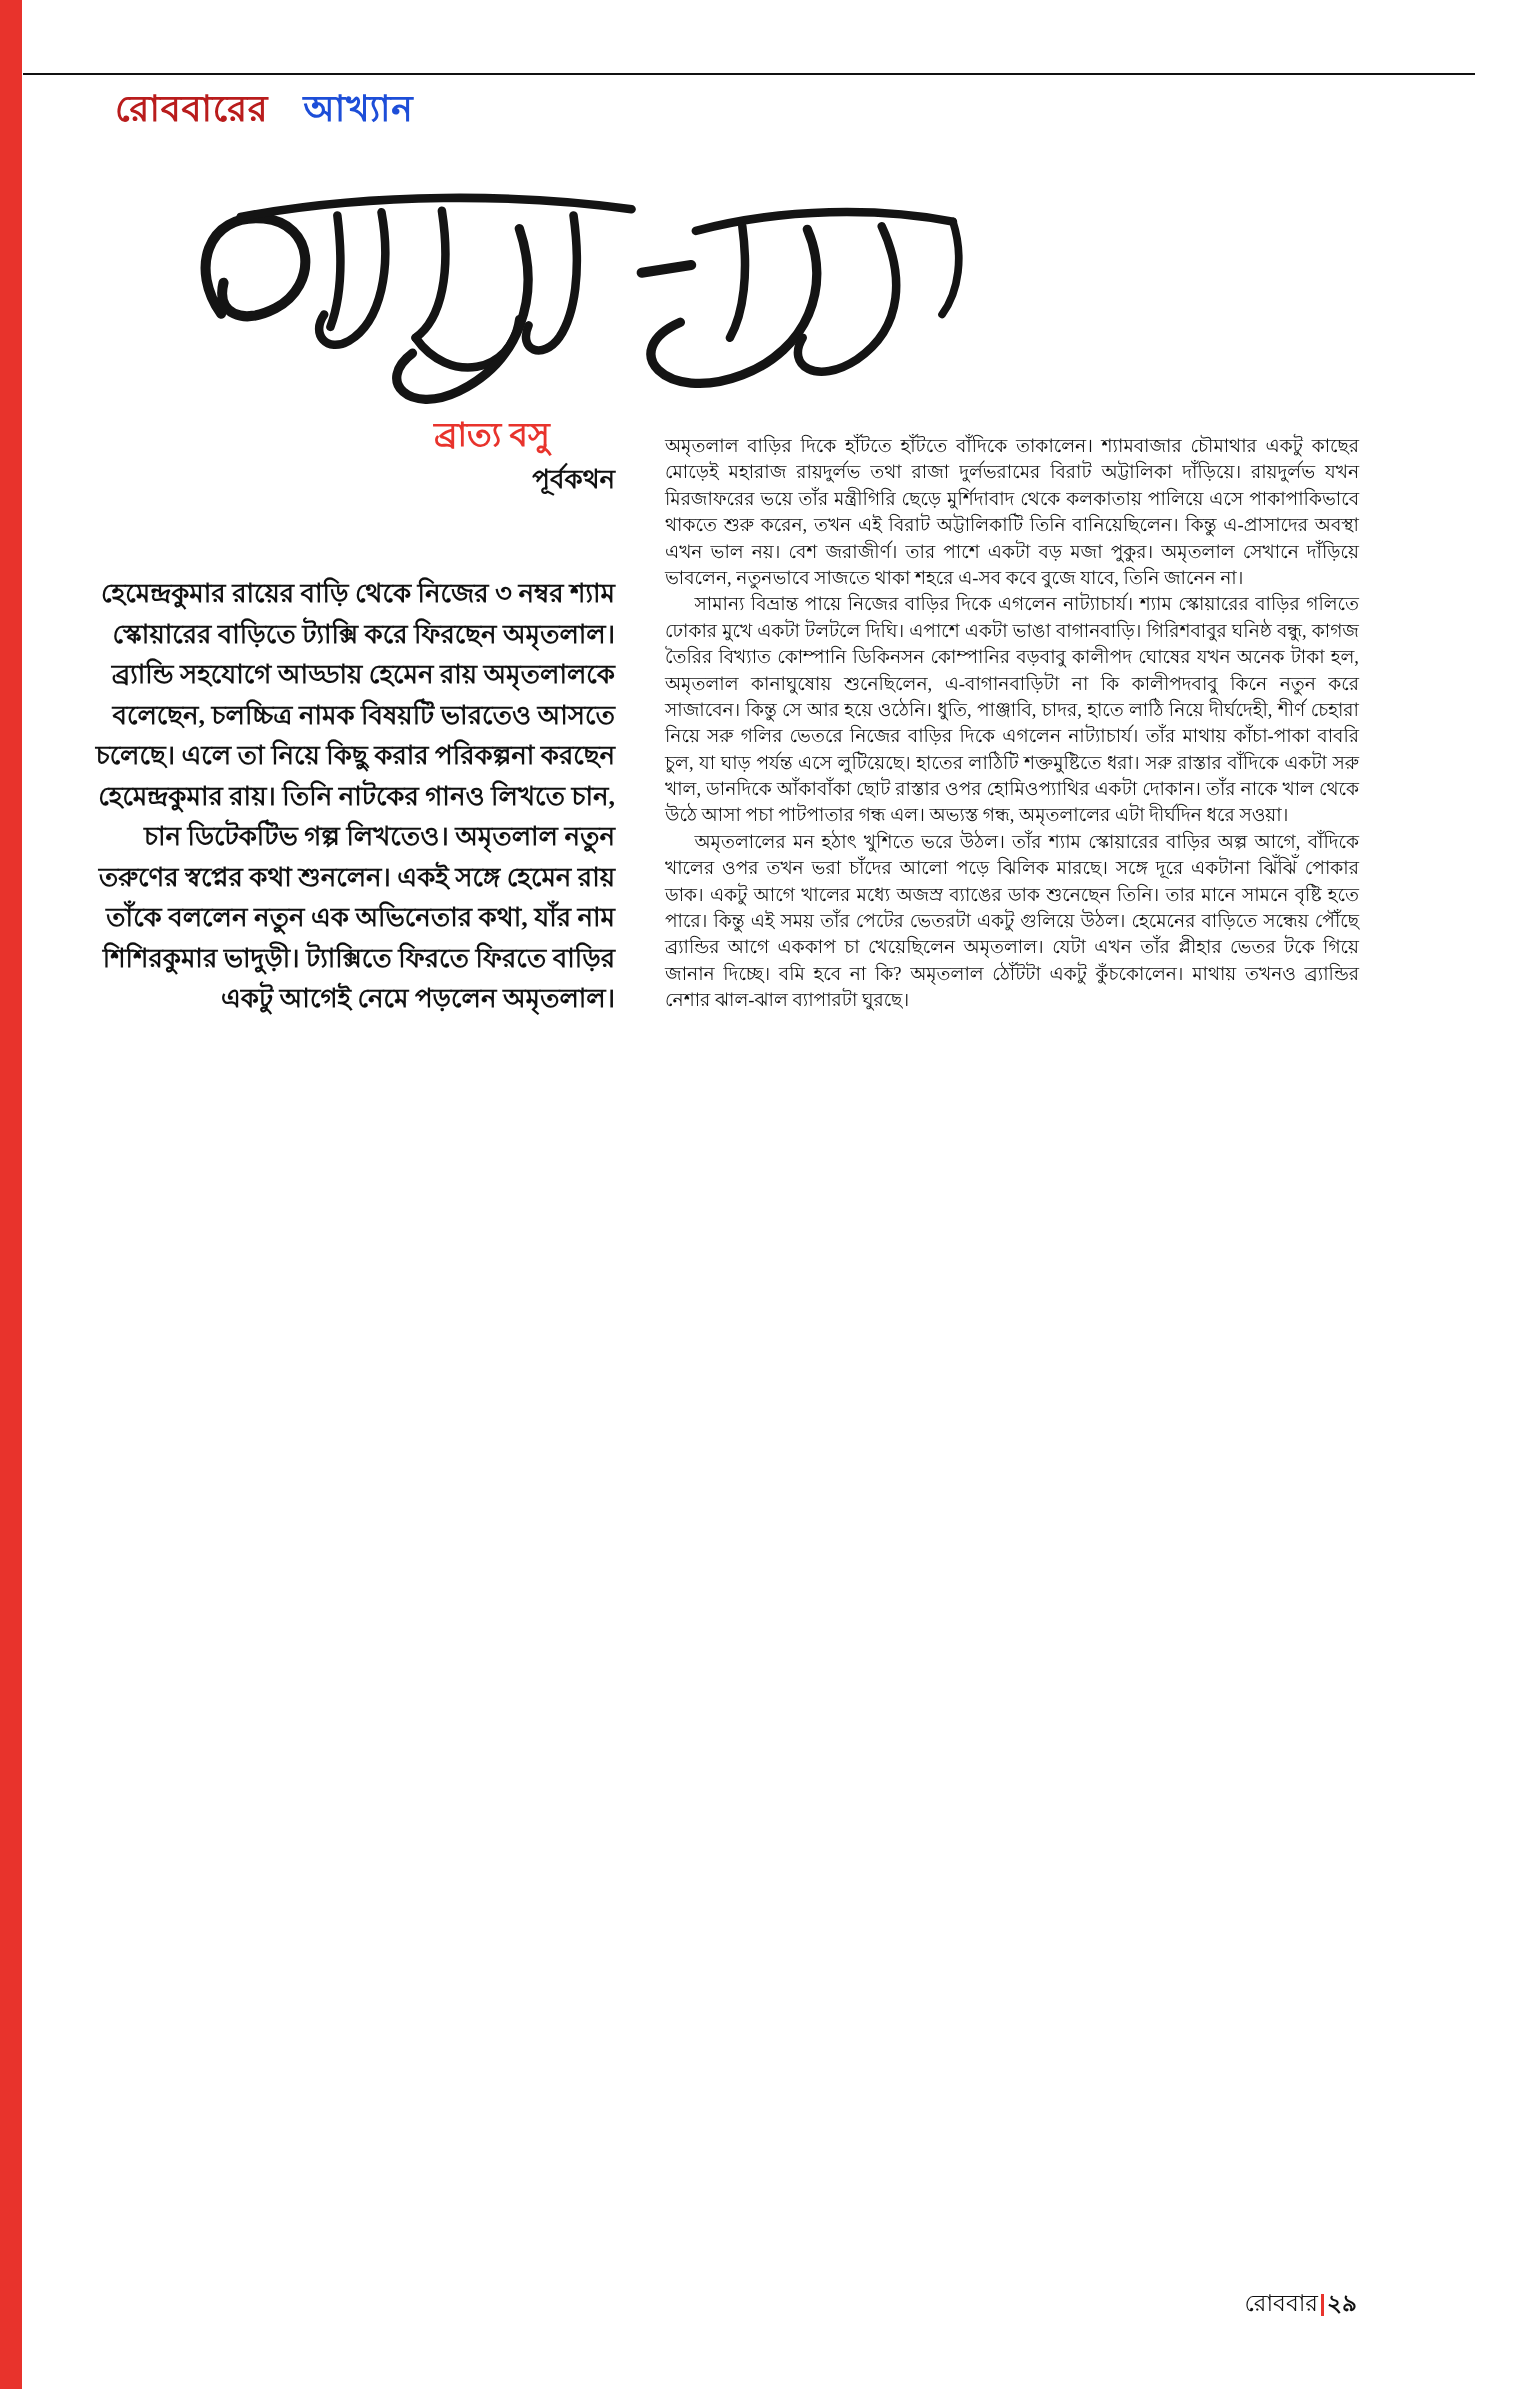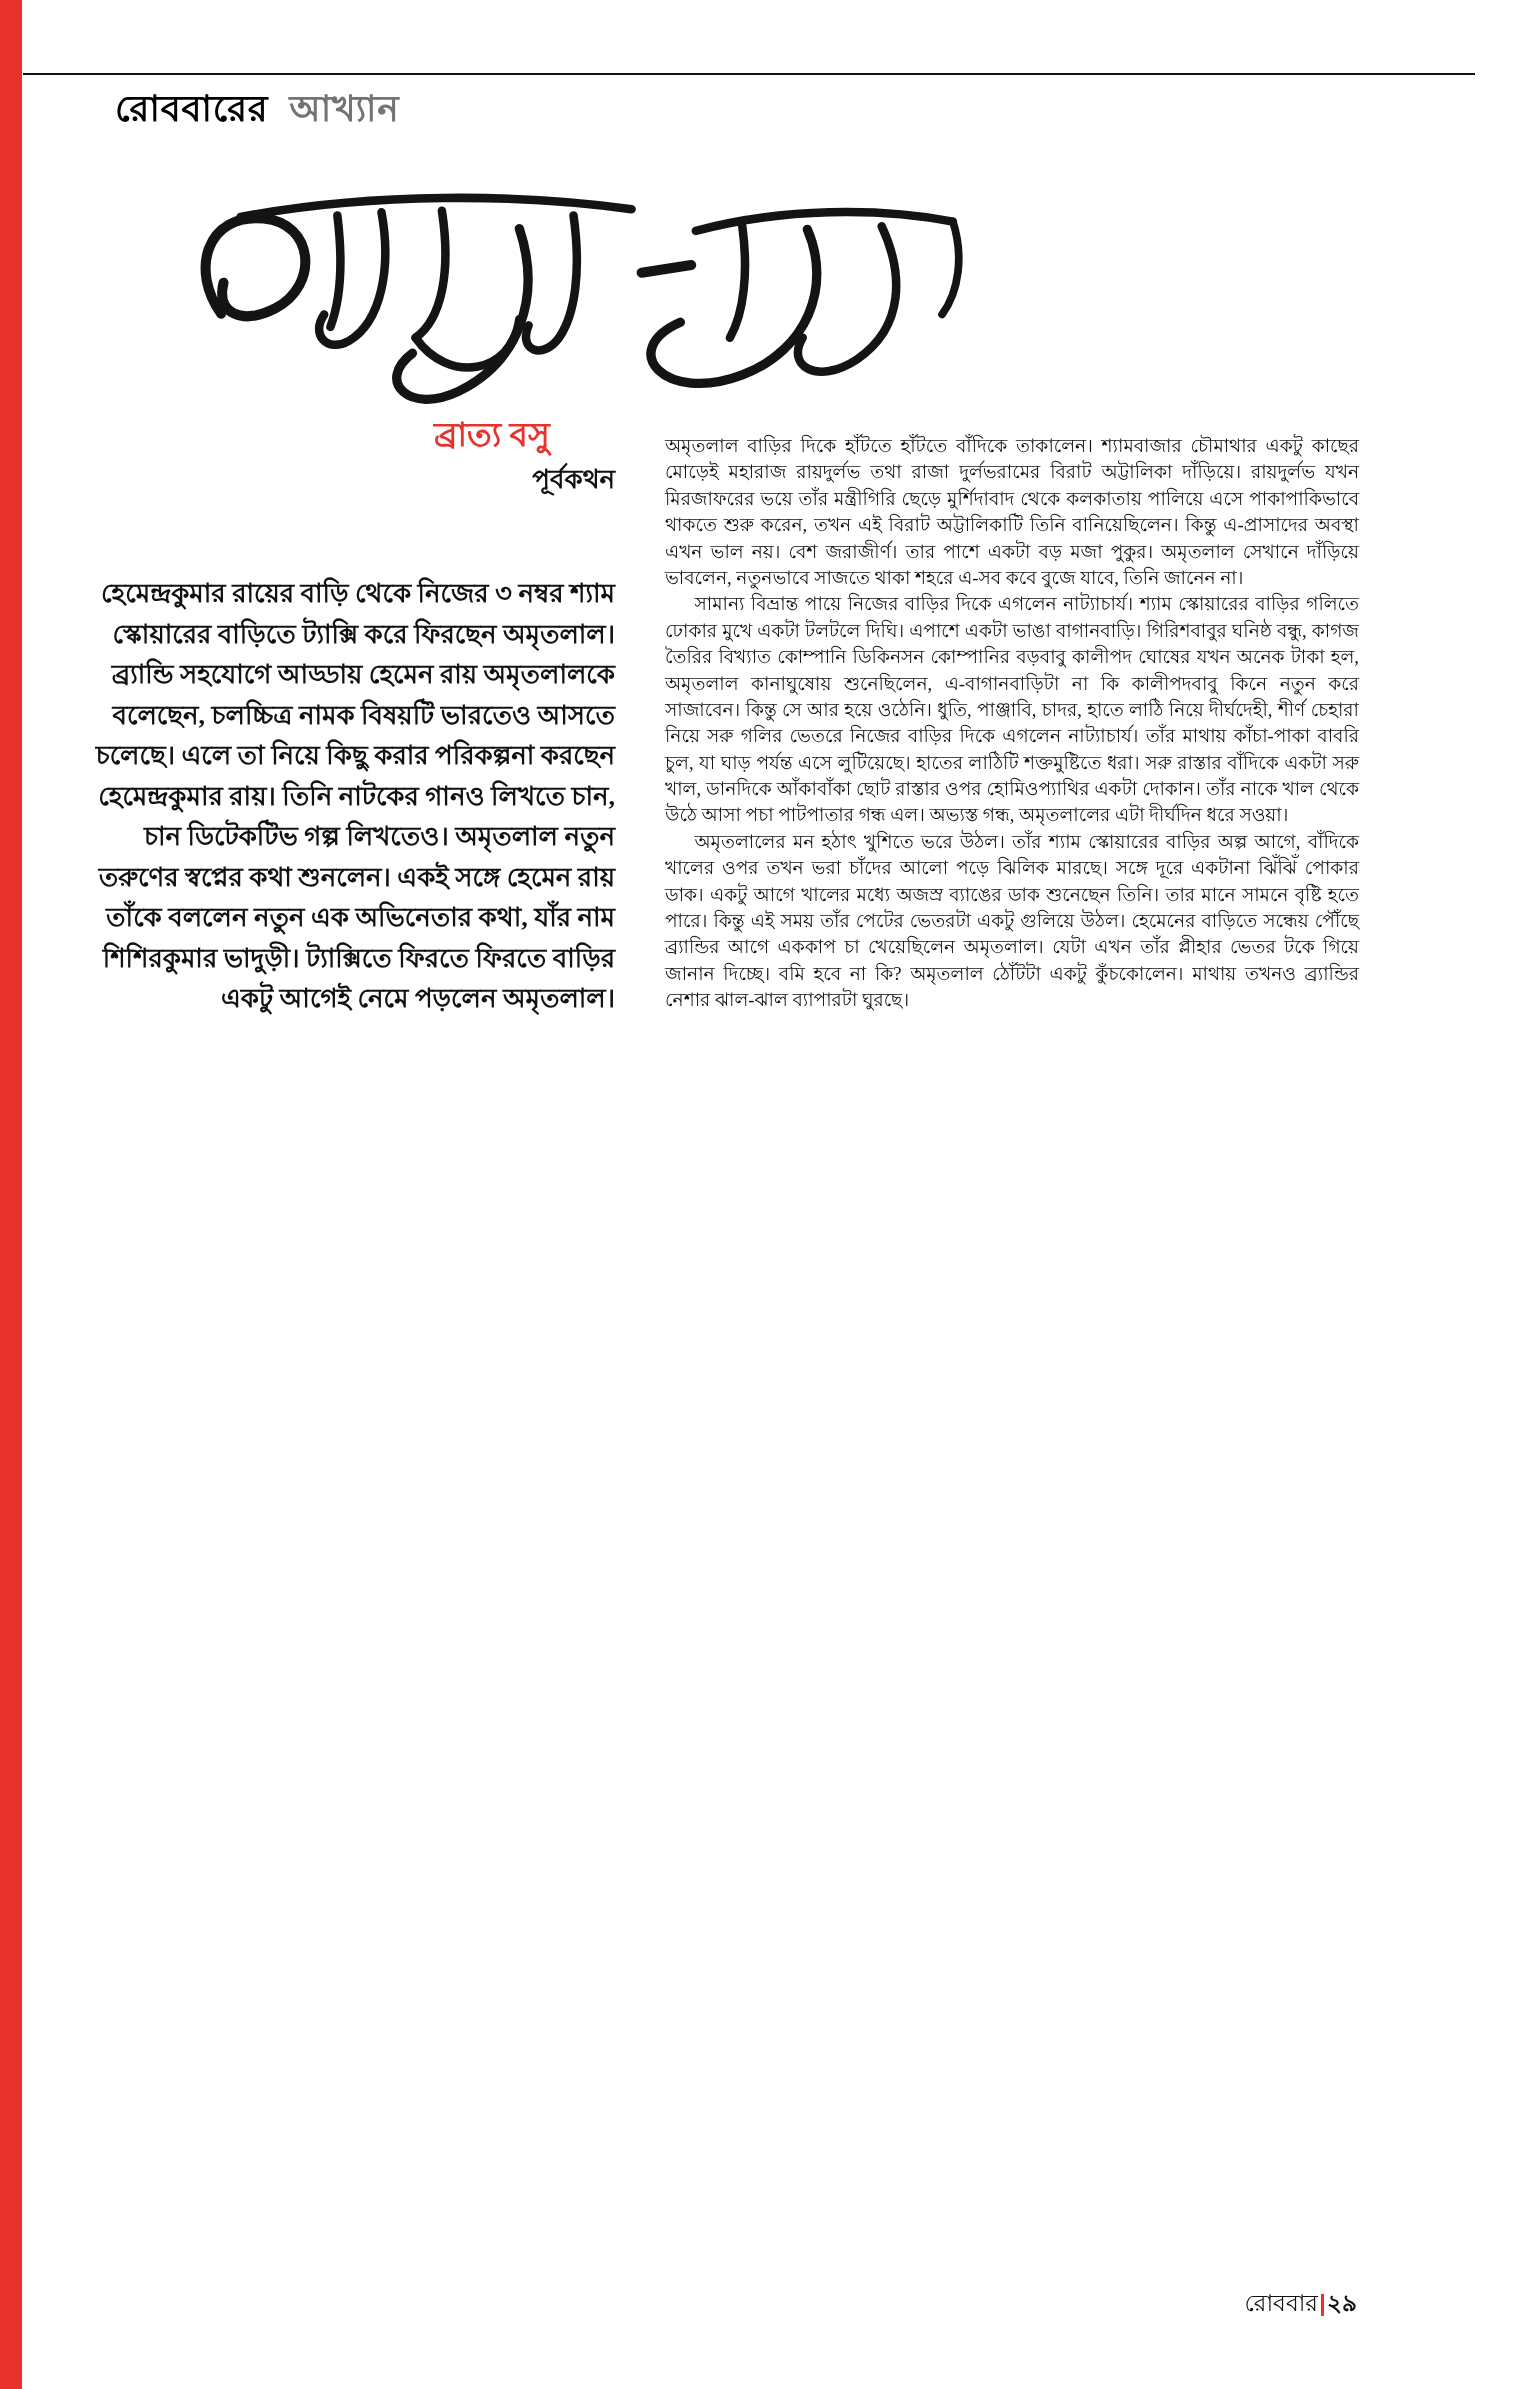--- a/index.html
+++ b/index.html
@@ -20,22 +20,22 @@
   .top-rule{
     position:absolute;left:23px;top:73px;width:1452px;height:2.3px;
     background:#111;
   }
   
   .section-title{
     position:absolute;left:115px;top:81px;
     font-size:36px;font-weight:700;letter-spacing:0.8px;
     white-space:nowrap;
   }
-  .section-title .black{color:#000000;}
-  .section-title .red{color:#737373;margin-left:11px;}
+  .section-title .black{color:#b91c1c;}
+  .section-title .red{color:#1d4ed8;margin-left:25px;}
   
   .calligraphy{
     position:absolute;left:178px;top:155px;width:822px;height:271px;
   }
   .calligraphy svg{width:100%;height:100%;}
   
   .byline{
     position:absolute;left:434px;top:409px;width:481px;
     text-align:left;font-size:33px;font-weight:700;color:#e8332c;
   }

